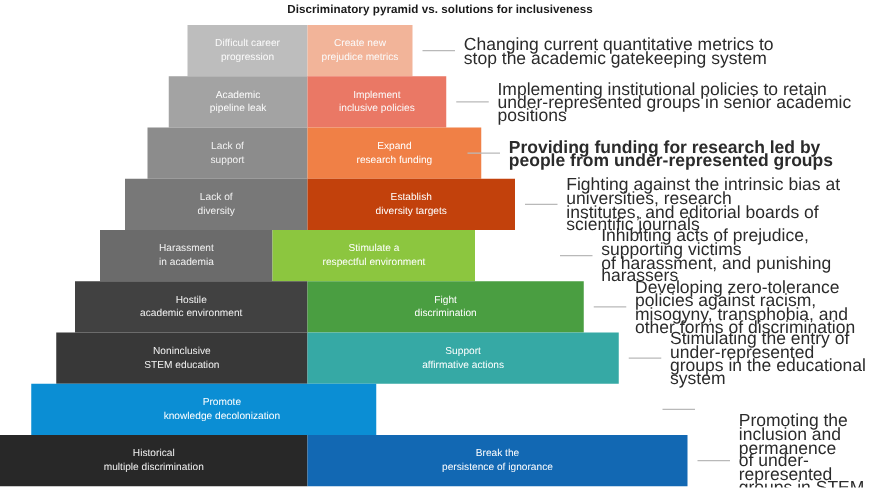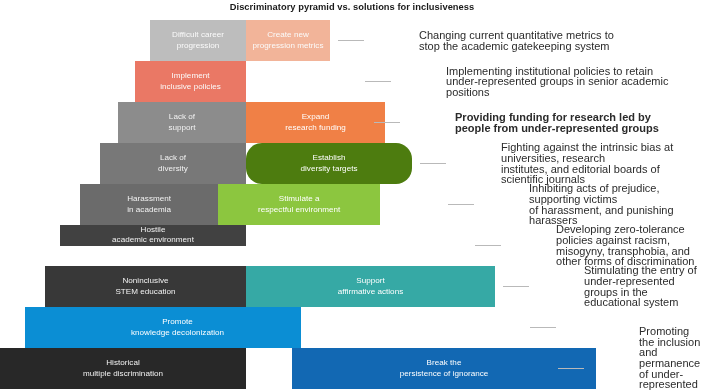--- a/index.html
+++ b/index.html
@@ -40,21 +40,20 @@
     line-height: 12px;
     white-space: nowrap;
   }
 
   
   .pyr-row {
     position: absolute;
     display: flex;
     flex-direction: row;
     align-items: stretch;
-    justify-content: space-between;
   }
 
   .half {
     display: flex;
     align-items: center;
     justify-content: center;
     box-sizing: border-box;
     overflow: hidden;
   }
 
@@ -90,86 +89,93 @@
     align-items: center;
   }
   .leader {
     width: 26px;
     height: 1px;
     background: #b9b9b9;
     flex: 0 0 auto;
     margin-right: 7px;
   }
   .annot-text {
-    font-size: 11px;
+    font-size: 14px;
     line-height: 10.6px;
     color: #2b2b2b;
     white-space: pre-line;
     letter-spacing: 0.01px;
-    margin-left: 48px;
   }
 </style>
 </head>
 <body>
 
 <div id="figure">
 
   <div id="chart-title">Discriminatory pyramid vs. solutions for inclusiveness</div>
 
   <div id="pyramid">
       <div class="pyr-row" data-row="0" style="left: 150px; top: 20px; width: 180px; height: 41px;">
         <div class="half problem" style="width: 96px; background: rgb(189, 189, 189);">
           <div class="half-label">Difficult career
 progression</div>
         </div>
         <div class="half solution" style="width: 84px; background: rgb(242, 180, 153);">
           <div class="half-label">Create new
-progression metrics</div>
+prejudice metrics</div>
         </div>
       </div>
       <div class="pyr-row" data-row="1" style="left: 135px; top: 61px; width: 222px; height: 41px;">
+        <div class="half problem" style="width: 111px; background: rgb(163, 163, 163);">
+          <div class="half-label">Academic
+pipeline leak</div>
+        </div>
         <div class="half solution" style="width: 111px; background: rgb(234, 120, 101);">
           <div class="half-label">Implement
 inclusive policies</div>
         </div>
       </div>
       <div class="pyr-row" data-row="2" style="left: 118px; top: 102px; width: 267px; height: 41px;">
         <div class="half problem" style="width: 128px; background: rgb(140, 140, 140);">
           <div class="half-label">Lack of
 support</div>
         </div>
         <div class="half solution" style="width: 139px; background: rgb(240, 128, 70);">
           <div class="half-label">Expand
 research funding</div>
         </div>
       </div>
       <div class="pyr-row" data-row="3" style="left: 100px; top: 143px; width: 312px; height: 41px;">
         <div class="half problem" style="width: 146px; background: rgb(120, 120, 120);">
           <div class="half-label">Lack of
 diversity</div>
         </div>
-        <div class="half solution" style="width: 166px; background: #4d7c0f; border-radius: 16px;">
+        <div class="half solution" style="width: 166px; background: #c2410c;">
           <div class="half-label">Establish
 diversity targets</div>
         </div>
       </div>
       <div class="pyr-row" data-row="4" style="left: 80px; top: 184px; width: 300px; height: 41px;">
         <div class="half problem" style="width: 166px; background: rgb(107, 107, 107);">
           <div class="half-label">Harassment
 in academia</div>
         </div>
         <div class="half solution" style="width: 194px; background: rgb(140, 198, 63);">
           <div class="half-label">Stimulate a
 respectful environment</div>
         </div>
       </div>
-      <div class="pyr-row" data-row="5" style="left: 60px; top: 225px; width: 407px; height: 41px; flex-direction: column;">
+      <div class="pyr-row" data-row="5" style="left: 60px; top: 225px; width: 407px; height: 41px;">
         <div class="half problem" style="width: 186px; background: rgb(65, 65, 65);">
           <div class="half-label">Hostile
 academic environment</div>
+        </div>
+        <div class="half solution" style="width: 221px; background: rgb(74, 158, 65);">
+          <div class="half-label">Fight
+discrimination</div>
         </div>
       </div>
       <div class="pyr-row" data-row="6" style="left: 45px; top: 266px; width: 450px; height: 41px;">
         <div class="half problem" style="width: 201px; background: rgb(56, 56, 56);">
           <div class="half-label">Noninclusive
 STEM education</div>
         </div>
         <div class="half solution" style="width: 249px; background: rgb(54, 169, 165);">
           <div class="half-label">Support
 affirmative actions</div>

